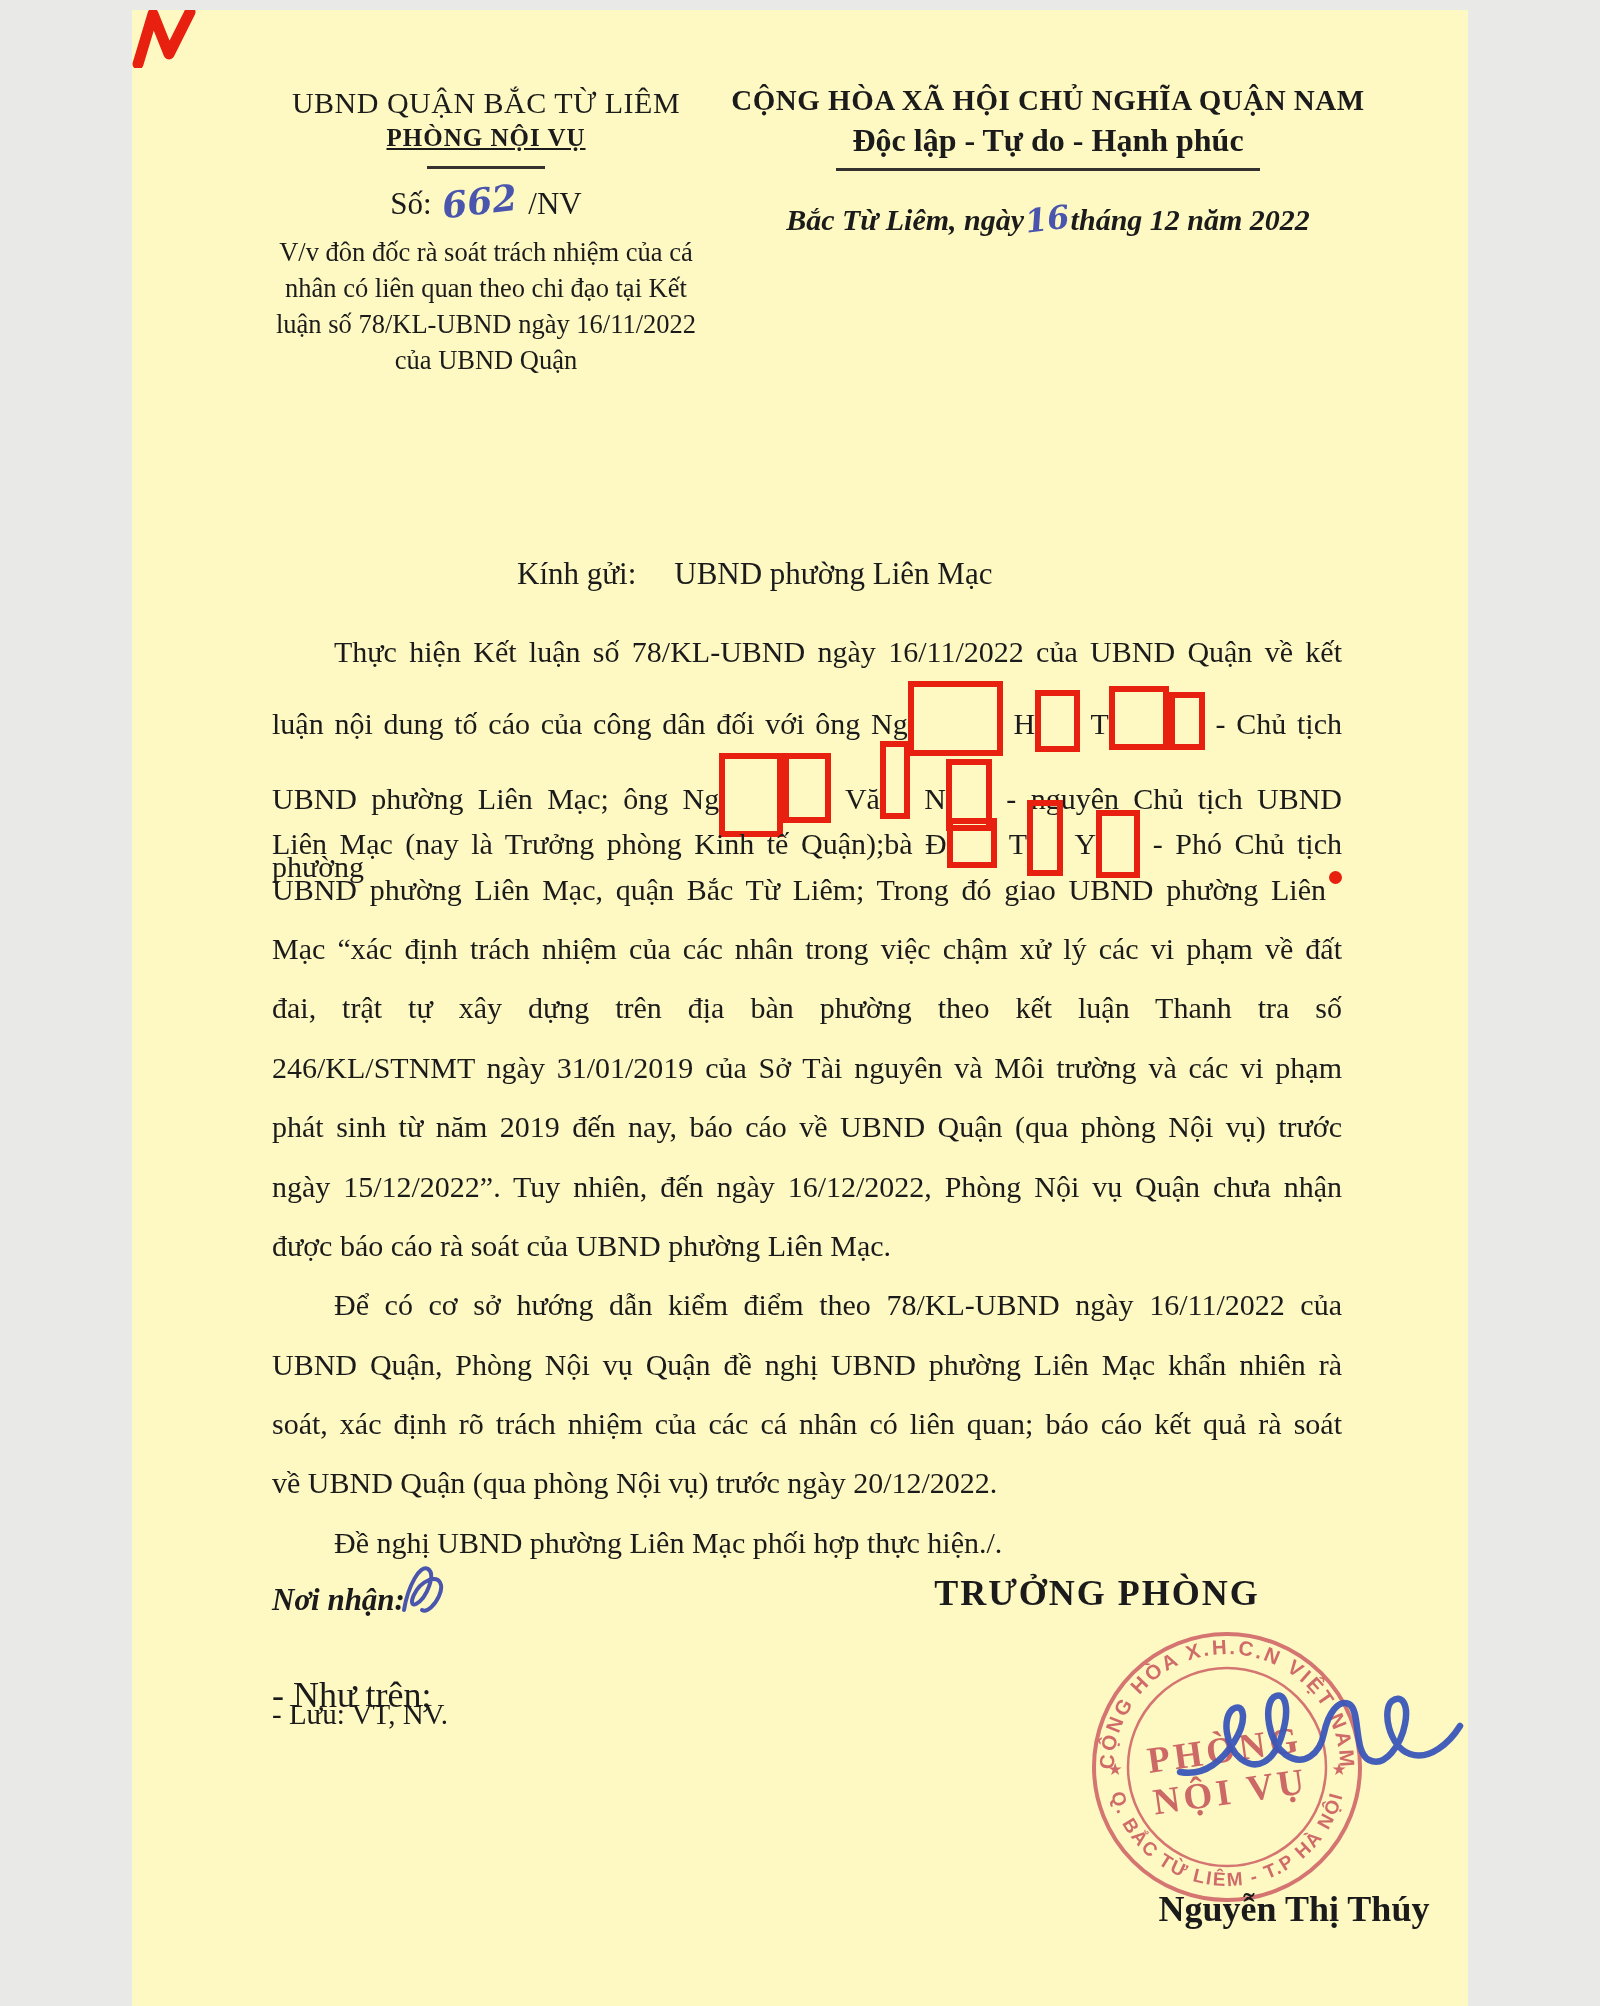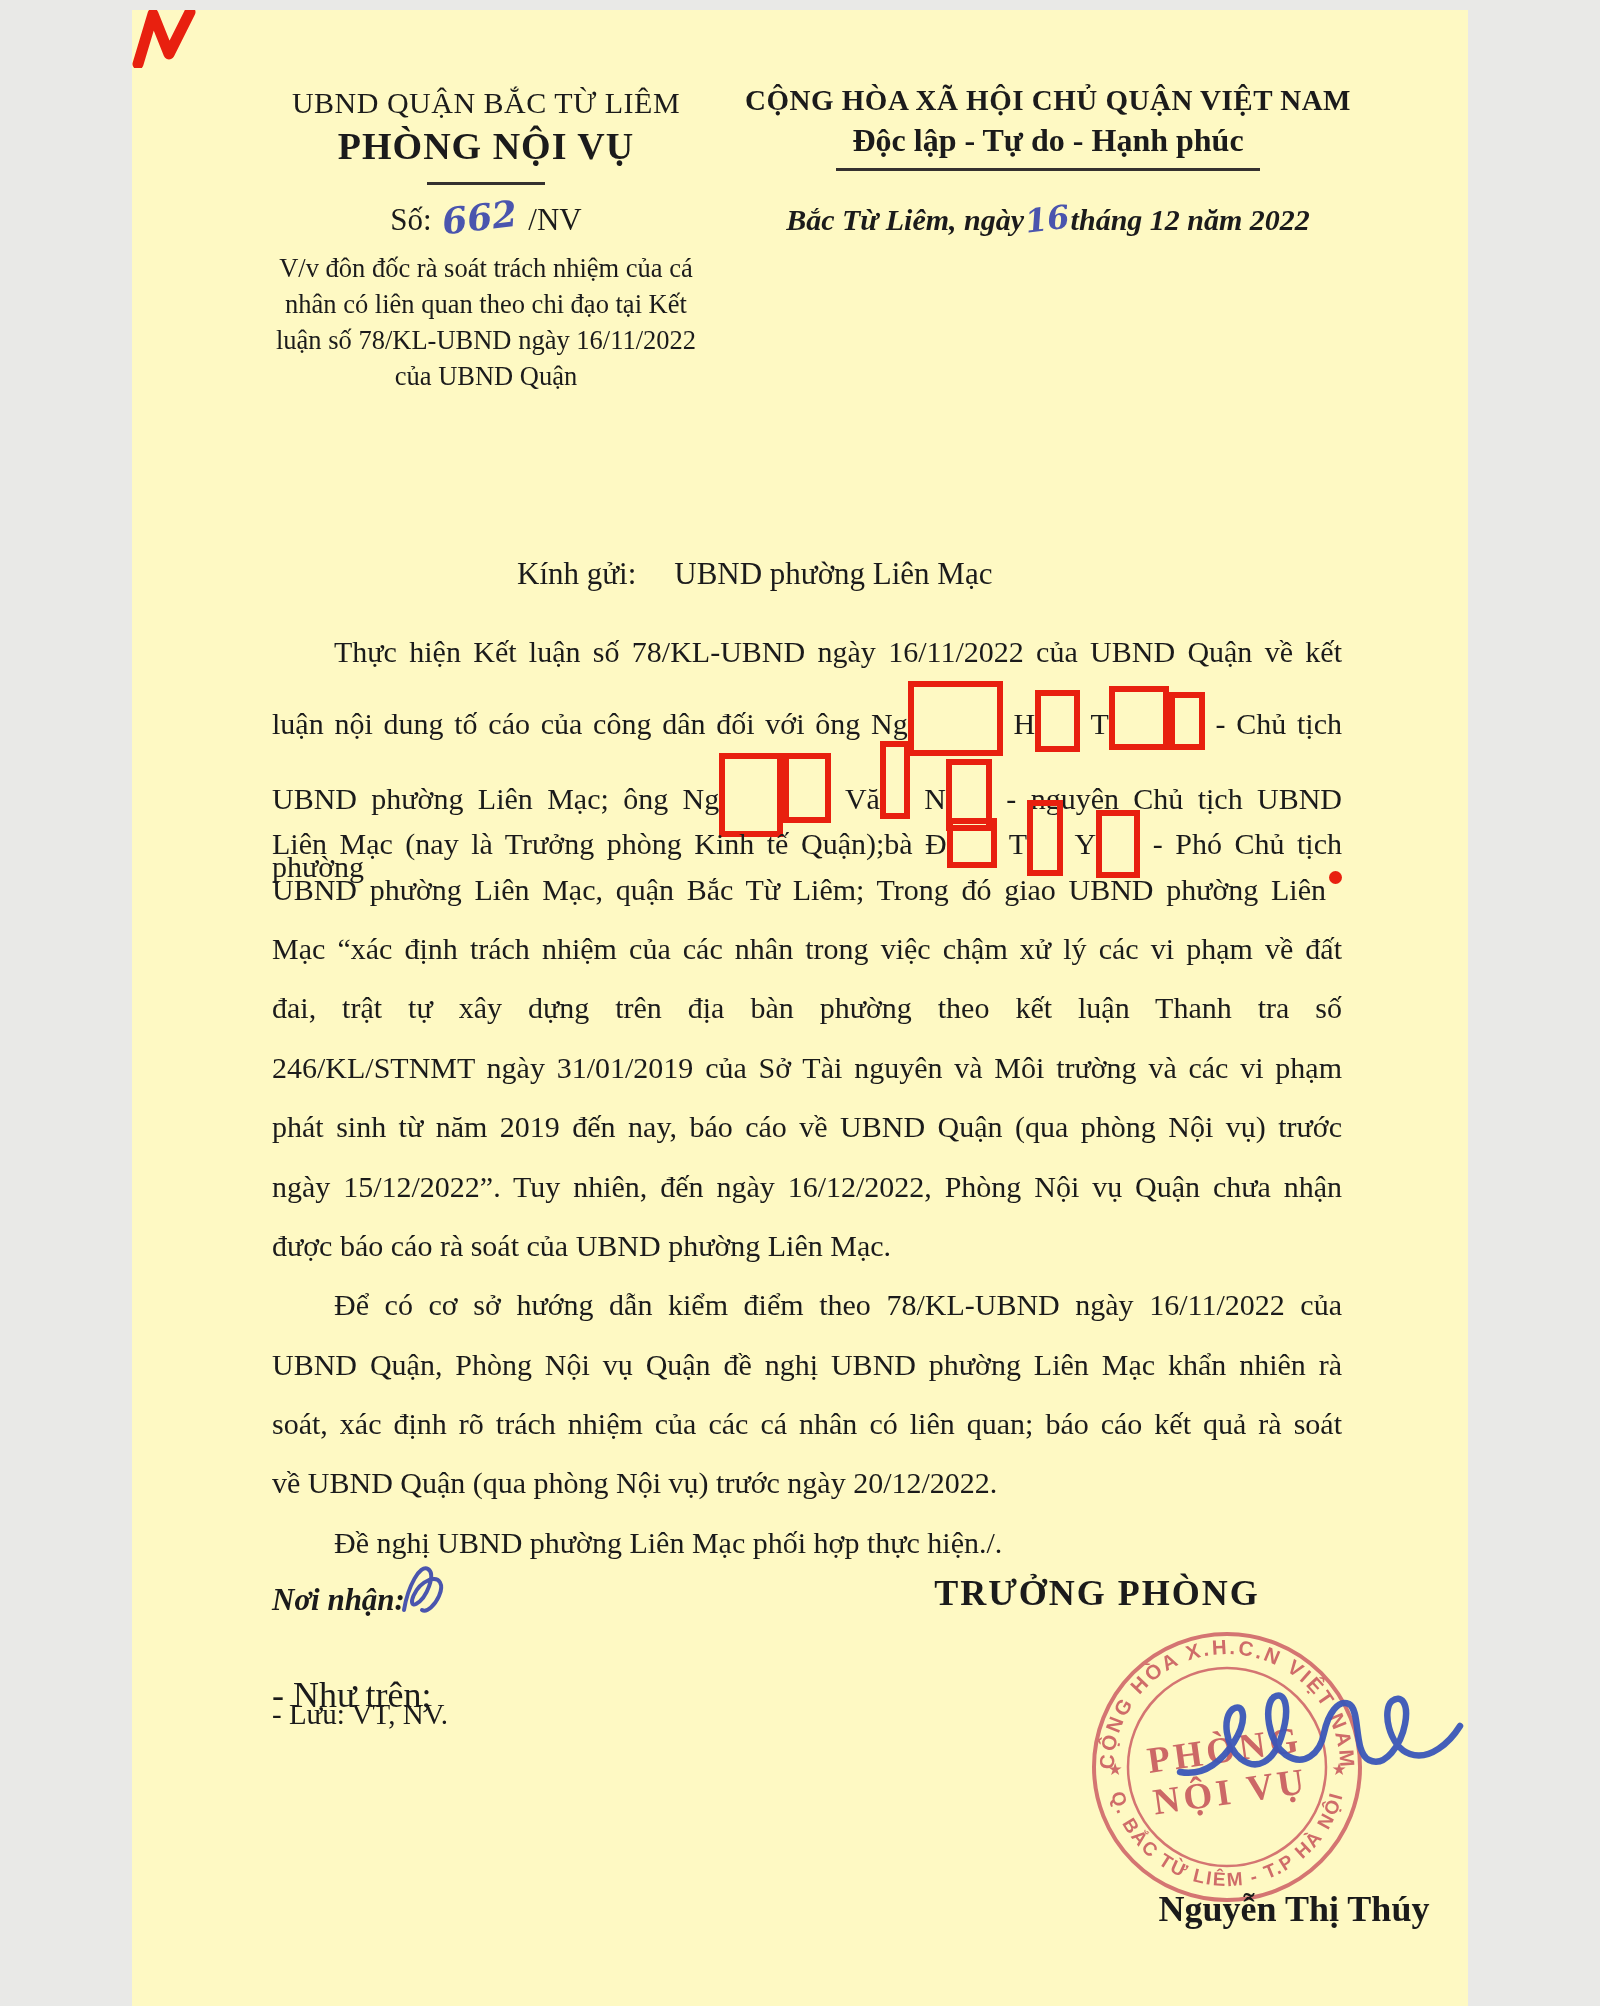--- a/index.html
+++ b/index.html
@@ -5,21 +5,21 @@
   html,body{margin:0;padding:0;background:#e9e9e7;}
   .page{
     position:relative;width:1336px;height:2006px;margin:10px auto;
     background:#fef9c3;overflow:hidden;
     font-family:"Liberation Serif","DejaVu Serif",serif;
     color:#1b1b1b;
   }
   
   .hdr-left{position:absolute;left:128px;top:76px;width:452px;text-align:center;}
   .org-parent{font-size:30px;letter-spacing:.5px;}
-  .org-name{font-size:38px;font-weight:bold;margin-top:4px;letter-spacing:1px;}
+  .org-name{font-size:25px;font-weight:bold;margin-top:4px;letter-spacing:1px;text-decoration:underline;}
   .org-rule{width:118px;height:3px;background:#35312f;margin:14px auto 0;}
   .doc-number{font-size:31px;margin-top:14px;}
   .hand{
     display:inline-block;color:#4a55ae;font-family:"DejaVu Serif",serif;
     font-style:italic;font-weight:bold;transform:rotate(-7deg);
     font-size:36px;margin:0 3px;line-height:1;
   }
   .subject{font-size:26.5px;line-height:36px;margin-top:12px;}
   .hdr-right{position:absolute;left:596px;top:74px;width:640px;text-align:center;}
   .motto1{font-size:29px;font-weight:bold;letter-spacing:.5px;}
@@ -83,21 +83,21 @@
     </div>
     <div class="subject">
       <div>V/v đôn đốc rà soát trách nhiệm của cá</div>
       <div>nhân có liên quan theo chi đạo tại Kết</div>
       <div>luận số 78/KL-UBND ngày 16/11/2022</div>
       <div>của UBND Quận</div>
     </div>
   </div>
 
   <div class="hdr-right">
-    <div class="motto1">CỘNG HÒA XÃ HỘI CHỦ QUẬN VIỆT NAM</div>
+    <div class="motto1">CỘNG HÒA XÃ HỘI CHỦ NGHĨA QUẬN NAM</div>
     <div class="motto2">Độc lập - Tự do - Hạnh phúc</div>
     <div class="motto-rule"></div>
     <div class="date-line">
       <span>Bắc Từ Liêm, ngày</span><span class="hand">16</span><span>tháng 12 năm 2022</span>
     </div>
   </div>
 
   <div class="salutation">
     <span class="sal-label">Kính gửi:</span><span class="sal-rec">UBND phường Liên Mạc</span>
   </div>

